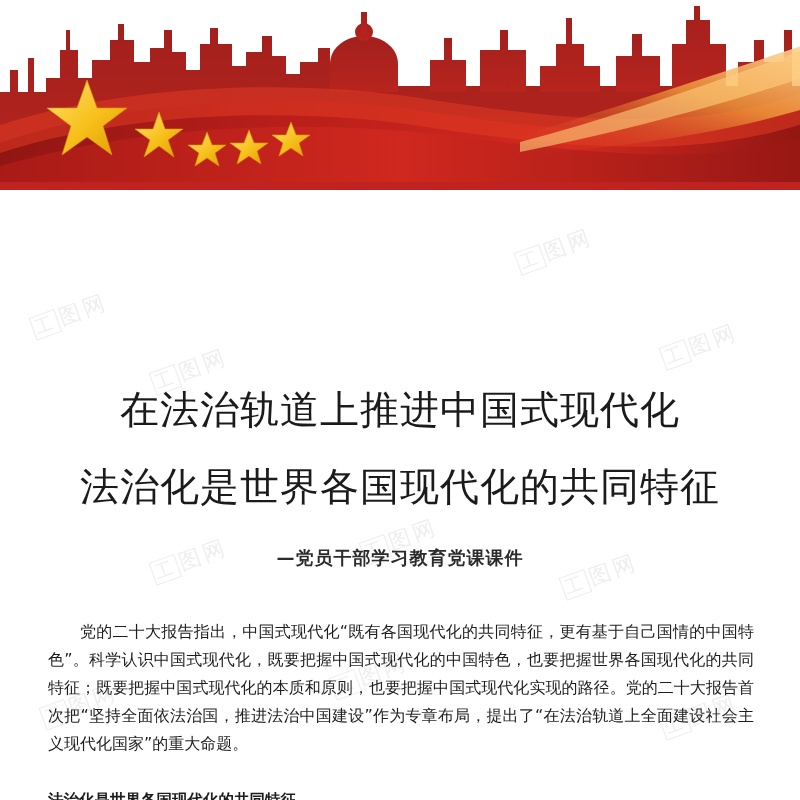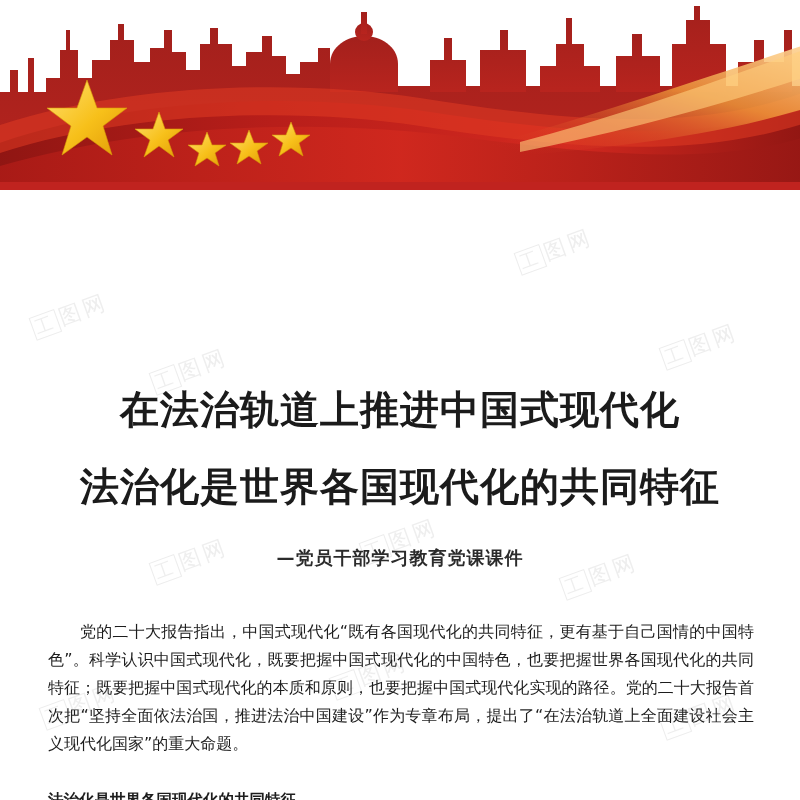--- a/index.html
+++ b/index.html
@@ -80,21 +80,21 @@
   
   .title-block {
     position: absolute;
     left: 0;
     top: 390px;
     width: 800px;
     text-align: center;
   }
   .title-line {
     font-family: "DejaVu Sans", sans-serif;
-    font-weight: bold;
+    font-weight: normal;
     font-size: 39px;
     letter-spacing: 1px;
     color: #1b1b1b;
     line-height: 1.0;
   }
   .title-line-1 { margin-bottom: 38px; }
   .subtitle {
     margin-top: 40px;
     font-family: "DejaVu Sans", sans-serif;
     font-weight: bold;

